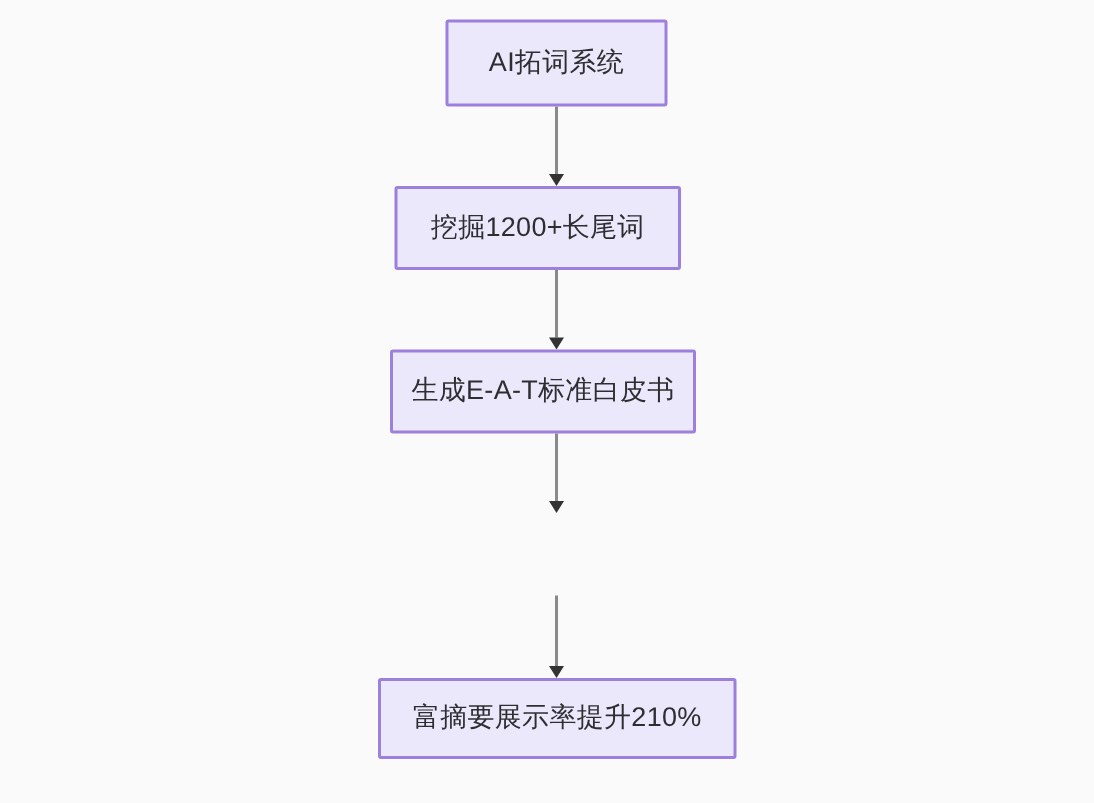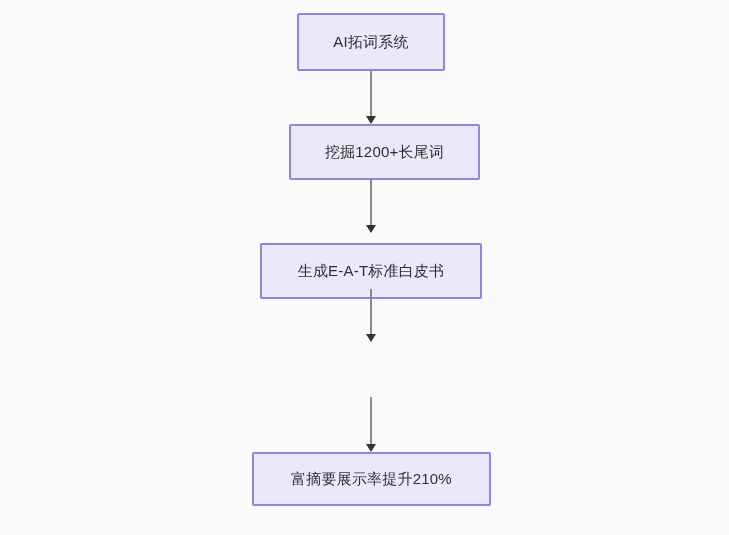--- a/index.html
+++ b/index.html
@@ -25,36 +25,36 @@
   .flow-node {
     position: absolute;
     box-sizing: border-box;
     background: #ece8fb;
     border: 2px solid #9d7fdd;
     border-radius: 2px;
     display: flex;
     align-items: center;
     justify-content: center;
     color: #2e2e32;
-    font-size: 15px;
+    font-size: 18px;
     line-height: 1.2;
     letter-spacing: 0.2px;
     white-space: nowrap;
     user-select: none;
   }
 
   .node-label {
     display: block;
     text-align: center;
   }
 
   
   #node-1 { left: 297px; top: 13px;  width: 148px; height: 58px; }
-  #node-2 { left: 289px; top: 124px; width: 191px; height: 56px; }
-  #node-3 { left: 260px; top: 243px; width: 222px; height: 56px; }
+  #node-2 { left: 263px; top: 124px; width: 191px; height: 56px; }
+  #node-3 { left: 260px; top: 233px; width: 204px; height: 56px; }
   #node-4 { left: 264px; top: 342px; width: 214px; height: 55px; }
   #node-5 { left: 252px; top: 452px; width: 239px; height: 54px; justify-content: center; }
 
   
   .connector {
     position: absolute;
     width: 16px;
     pointer-events: none;
   }
   .connector .shaft {

